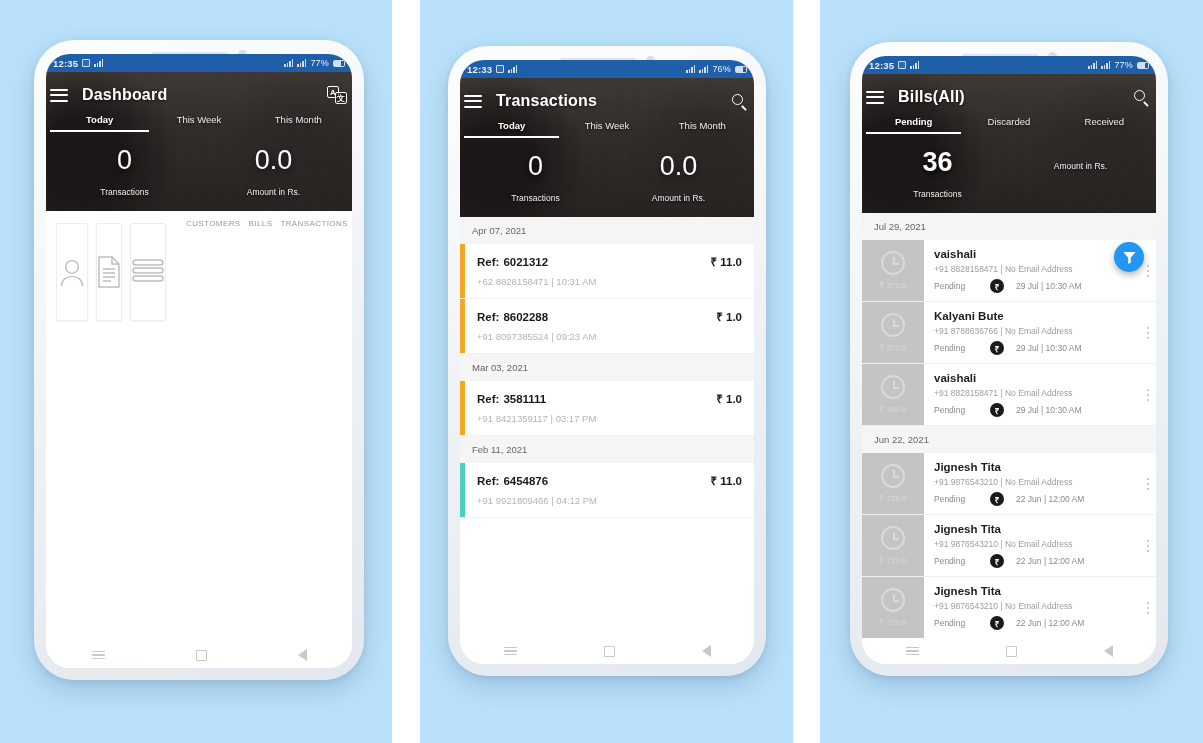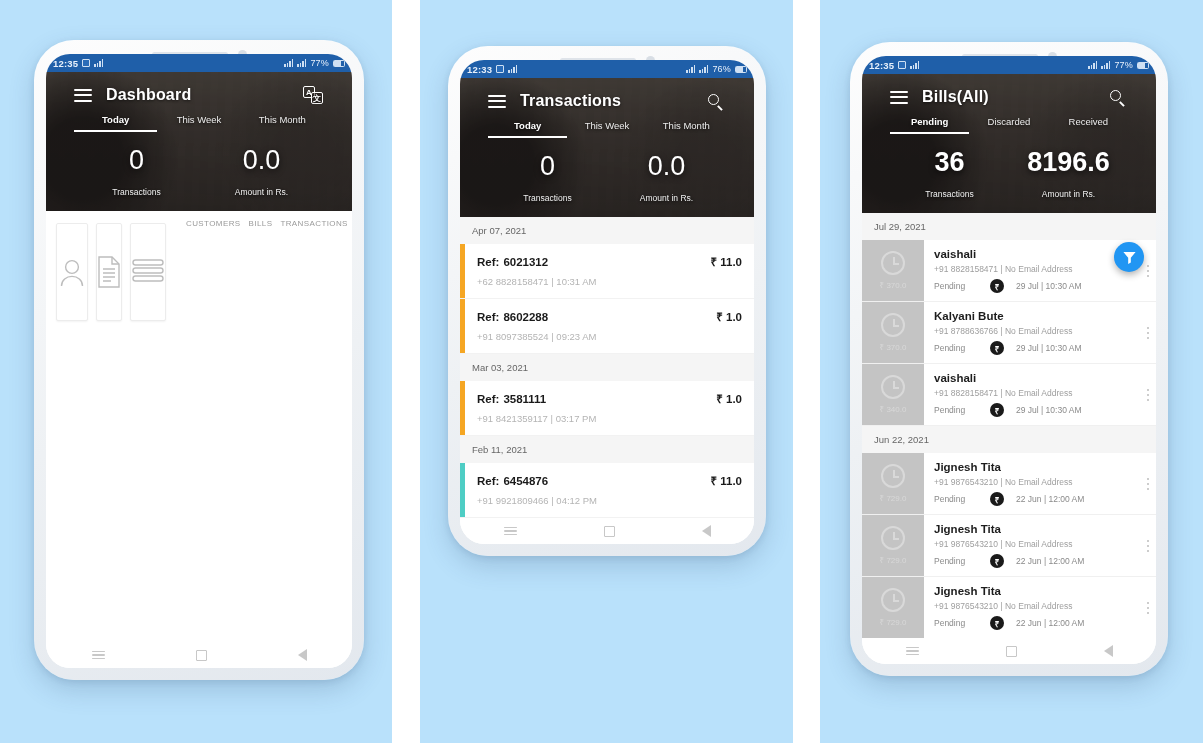--- a/index.html
+++ b/index.html
@@ -23,21 +23,21 @@
 
   
   .phone {
     position: absolute;
     border-radius: 40px;
     background: linear-gradient(160deg,#fdfdfd 0%,#eef1f4 55%,#e3e8ee 100%);
     box-shadow: 0 10px 26px rgba(40,70,110,.20), 0 2px 6px rgba(40,70,110,.12);
     padding: 14px 12px 12px 12px;
   }
   .phone.ph1 { left: 34px;  top: 40px; width: 330px; height: 640px; }
-  .phone.ph2 { left: 28px;  top: 46px; width: 318px; height: 510px; }
+  .phone.ph2 { left: 28px;  top: 46px; width: 318px; height: 630px; }
   .phone.ph3 { left: 30px;  top: 42px; width: 318px; height: 634px; }
 
   .notch-bar {
     position: absolute; left: 50%; transform: translateX(-50%);
     top: 10px; width: 120px; height: 9px;
     display: flex; align-items: center; justify-content: center; gap: 10px;
   }
   .notch-speaker { width: 76px; height: 5px; border-radius: 3px; background: #dfe4ea; }
   .notch-cam { width: 9px; height: 9px; border-radius: 50%; background: #d8dee5; }
 
@@ -73,21 +73,21 @@
     position: absolute; inset: 0;
     background:
       radial-gradient(circle at 12% 62%, rgba(28,24,22,.92) 0 14%, rgba(0,0,0,0) 34%),
       radial-gradient(circle at 84% 58%, rgba(58,52,48,.55) 0 12%, rgba(0,0,0,0) 32%),
       linear-gradient(180deg, rgba(92,84,75,.95) 0%, rgba(66,58,52,.92) 38%, rgba(46,40,36,.95) 100%),
       repeating-linear-gradient(92deg, rgba(160,140,115,.22) 0 7px, rgba(70,60,50,.25) 7px 15px),
       repeating-linear-gradient(6deg, rgba(120,104,86,.16) 0 11px, rgba(48,42,38,.18) 11px 22px);
     filter: blur(0.4px);
   }
   .hero-scrim { position: absolute; inset: 0; background: rgba(22,20,19,.46); }
-  .hero-inner { position: relative; z-index: 2; padding: 8px 28px 14px; border-radius: 21px; }
+  .hero-inner { position: relative; z-index: 2; padding: 8px 4px 14px; border-radius: 21px; }
 
   .appbar { display: flex; align-items: center; gap: 14px; height: 30px; }
   .hamburger { width: 18px; display: flex; flex-direction: column; gap: 3.5px; cursor:pointer; }
   .hamburger span { display:block; height: 2px; background:#fff; border-radius: 1px; }
   .app-title { font-size: 16px; font-weight: 700; letter-spacing: .2px; text-shadow: 0 1px 3px rgba(0,0,0,.6); }
   .appbar-spacer { flex: 1; }
   .icon-btn { width: 22px; height: 22px; display:flex; align-items:center; justify-content:center; cursor:pointer; }
   .translate-ico { position: relative; width: 20px; height: 18px; }
   .translate-ico .bx {
     position:absolute; border:1.4px solid #fff; border-radius:2px;
@@ -534,21 +534,20 @@
               <div class="tab active">Pending</div>
               <div class="tab">Discarded</div>
               <div class="tab">Received</div>
             </div>
             <div class="stats">
               <div class="stat">
                 <div class="stat-val" style="font-weight:700">36</div>
                 <div class="stat-lbl">Transactions</div>
               </div>
               <div class="stat">
-                <div class="stat-val" style="font-weight:700">8196.6</div>
                 <div class="stat-lbl">Amount in Rs.</div>
               </div>
             </div>
           </div>
         </div>
 
         <div class="fab" style="top:186px">
           <svg width="15" height="15" viewBox="0 0 16 16">
             <path d="M1.5 2.2h13L9.4 8.3v5.1l-2.8 1.6V8.3z" fill="#ffffff"></path>
           </svg>

